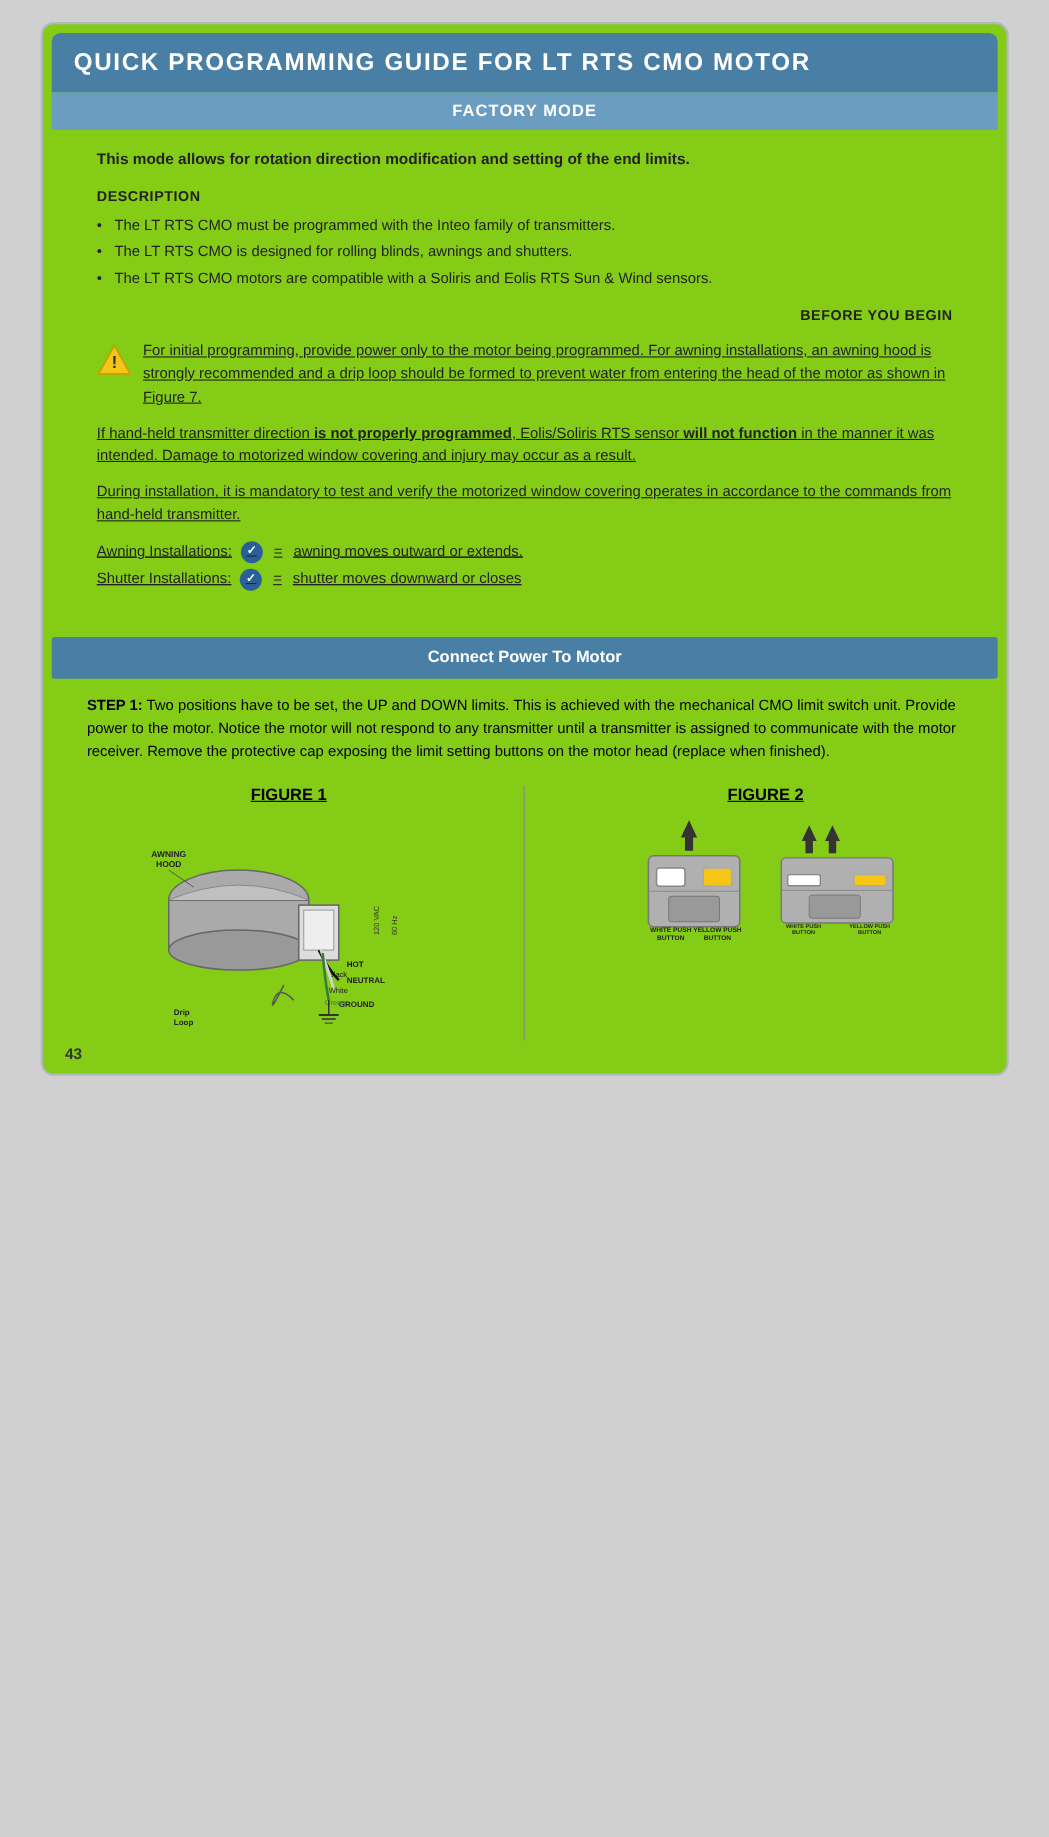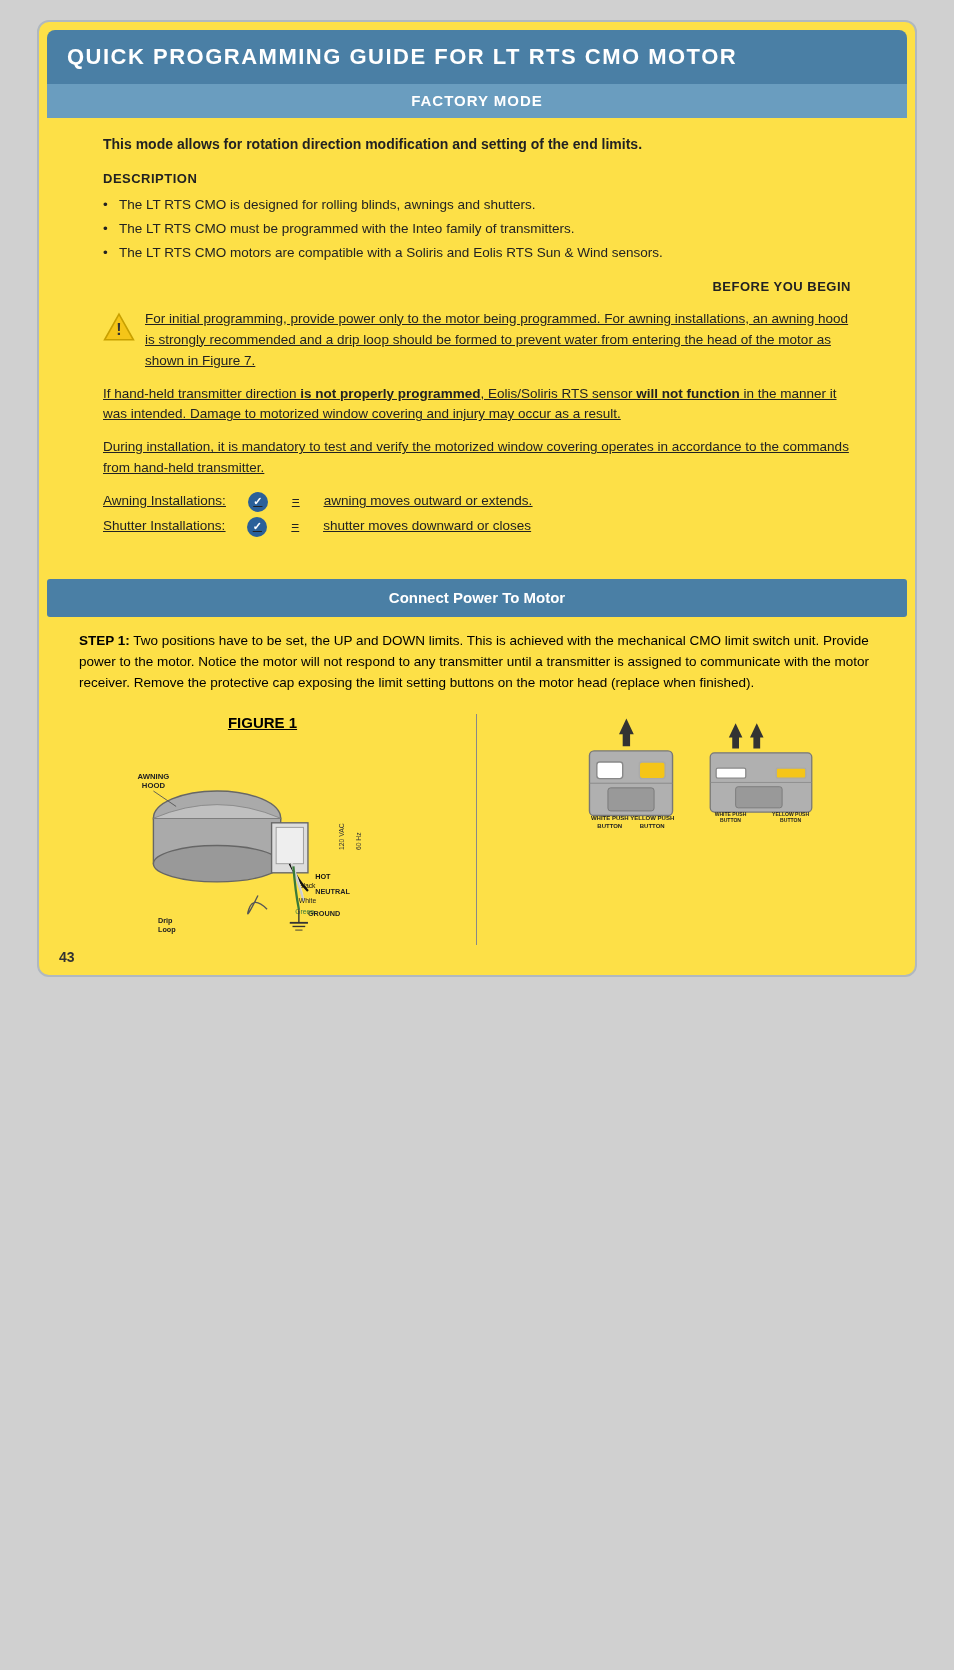--- a/index.html
+++ b/index.html
@@ -6,21 +6,21 @@
     body {
       background: #d0d0d0;
       font-family: Arial, sans-serif;
       display: flex;
       justify-content: center;
       align-items: flex-start;
       min-height: 1670px;
       padding: 20px;
     }
     .page {
-      background: #fde047;
+      background: #84cc16;
       width: 880px;
       border-radius: 12px;
       border: 2px solid #b0b8c0;
       padding: 0 0 30px 0;
       position: relative;
     }
     .title-bar {
       background: #4a7fa5;
       border-radius: 8px 8px 0 0;
       padding: 14px 20px;
@@ -40,21 +40,21 @@
       text-align: center;
     }
     .section-header span {
       color: white;
       font-size: 15px;
       font-weight: 900;
       letter-spacing: 1px;
       text-transform: uppercase;
     }
     .content {
-      padding: 16px 64px;
+      padding: 16px 49px;
       font-size: 13.5px;
       color: #222;
       line-height: 1.5;
     }
     .intro-bold {
       font-weight: bold;
       margin-bottom: 14px;
       font-size: 14px;
     }
     .description-label {
@@ -122,21 +122,21 @@
       font-size: 13.5px;
       line-height: 1.55;
       margin-bottom: 8px;
     }
     .verify-block strong {
       font-weight: bold;
     }
     .installation-line {
       display: flex;
       align-items: center;
-      gap: 18px;
+      gap: 4px;
       font-size: 13.5px;
       line-height: 1.55;
       text-decoration: underline;
     }
     .installation-line .eq {
       text-decoration: none;
       margin: 0 2px;
     }
     .check-icon {
       display: inline-flex;
@@ -236,22 +236,22 @@
   </div>
   <div class="section-header">
     <span>FACTORY MODE</span>
   </div>
 
   <div class="content">
     <p class="intro-bold">This mode allows for rotation direction modification and setting of the end limits.</p>
 
     <p class="description-label">DESCRIPTION</p>
     <ul class="bullet-list">
+      <li>The LT RTS CMO must be programmed with the Inteo family of transmitters.</li>
       <li>The LT RTS CMO is designed for rolling blinds, awnings and shutters.</li>
-      <li>The LT RTS CMO must be programmed with the Inteo family of transmitters.</li>
       <li>The LT RTS CMO motors are compatible with a Soliris and Eolis RTS Sun &amp; Wind sensors.</li>
     </ul>
 
     <div class="before-you-begin">
       <p class="before-label">BEFORE YOU BEGIN</p>
     </div>
 
     <div class="warning-block">
       <svg class="warning-icon" viewBox="0 0 40 36" xmlns="http://www.w3.org/2000/svg">
         <polygon points="20,2 38,34 2,34" fill="#f5c518" stroke="#c8a000" stroke-width="2"></polygon>
@@ -337,20 +337,21 @@
         <line x1="196" y1="208" x2="204" y2="208" stroke="#333" stroke-width="1"></line>
 
         <text x="45" y="200" font-size="8" fill="#222" font-weight="bold">Drip</text>
         <text x="45" y="210" font-size="8" fill="#222" font-weight="bold">Loop</text>
 
         <path d="M155,170 Q140,200 145,185 Q150,170 165,185" stroke="#555" stroke-width="1.5" fill="none"></path>
       </svg>
     </div>
 
     <div class="figure-right">
+      <div class="figure-title">FIGURE 2</div>
       <div class="figure2-container">
 
         <div class="fig2-sub">
           <svg viewBox="0 0 110 130" xmlns="http://www.w3.org/2000/svg">
 
             <polygon points="50,5 58,22 54,22 54,35 46,35 46,22 42,22" fill="#333"></polygon>
 
             <rect x="10" y="40" width="90" height="70" rx="5" fill="#b0b0b0" stroke="#777" stroke-width="1.5"></rect>
 
             <rect x="18" y="52" width="28" height="18" rx="3" fill="white" stroke="#888" stroke-width="1.5"></rect>

